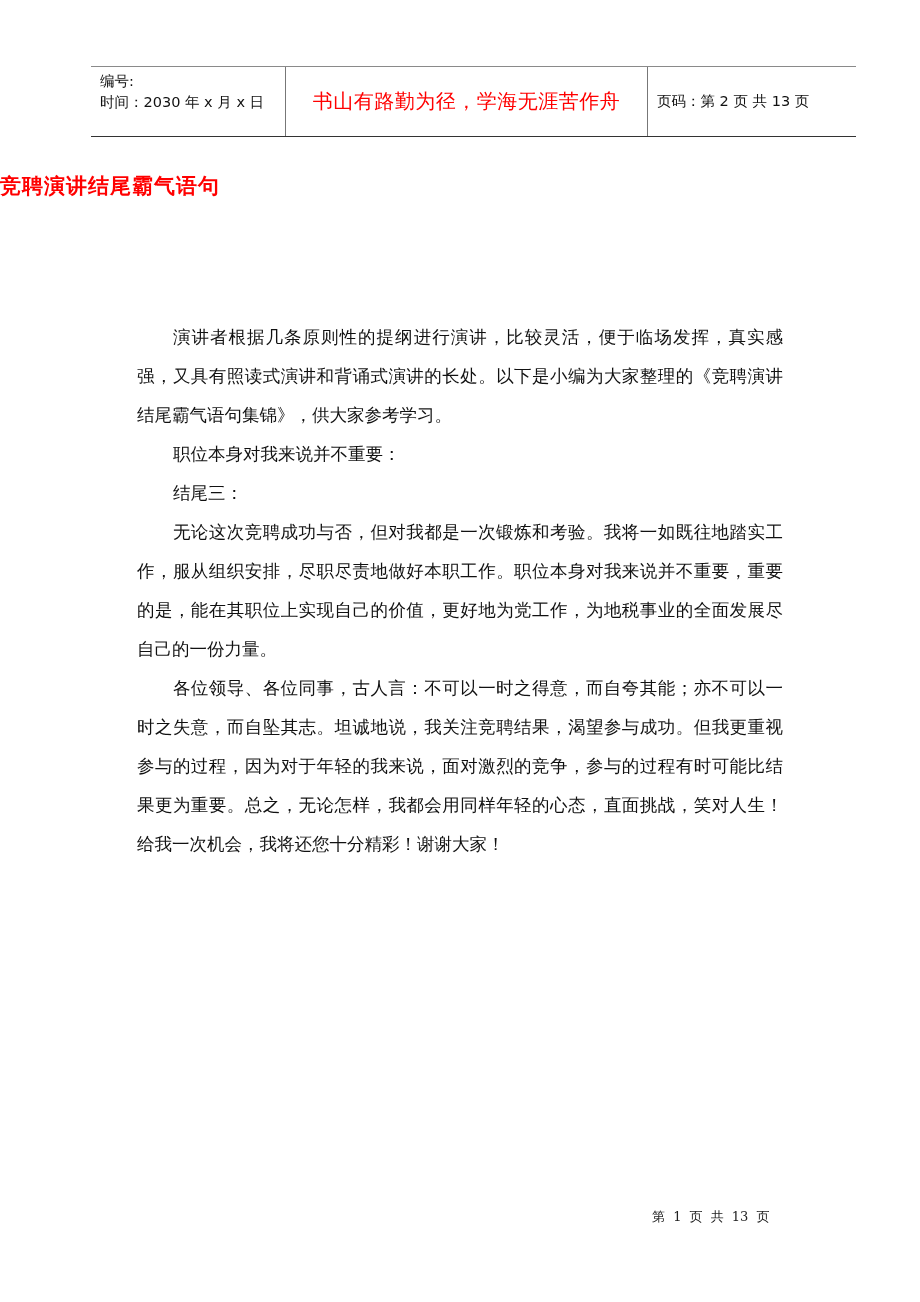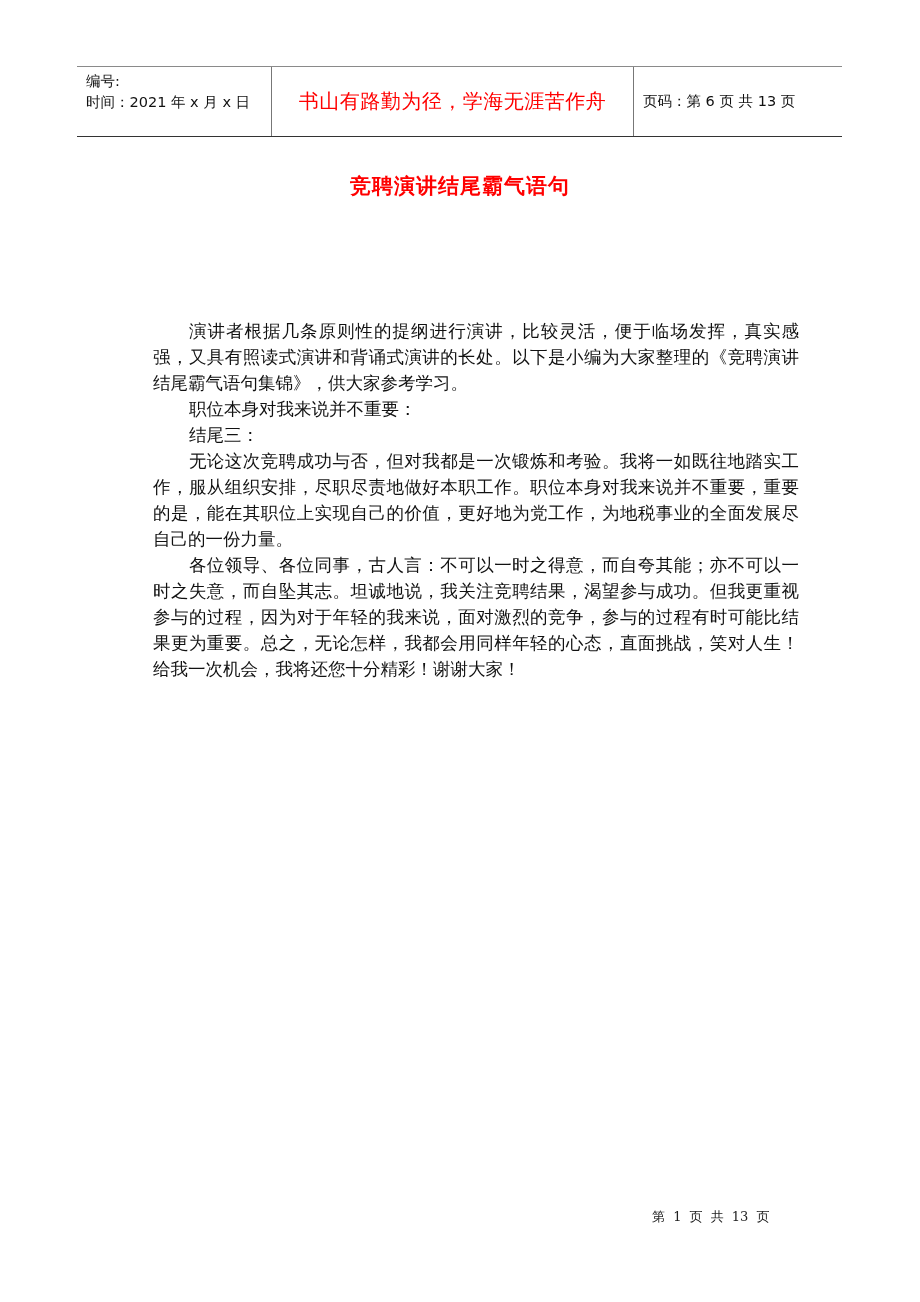--- a/index.html
+++ b/index.html
@@ -10,21 +10,21 @@
   body {
     width: 920px;
     height: 1302px;
     position: relative;
     overflow: hidden;
     font-family: "DejaVu Serif", "Liberation Serif", serif;
     color: #111111;
   }
   .header-table {
     position: absolute;
-    left: 77px;
+    left: 91px;
     top: 66px;
     width: 765px;
     height: 69px;
     border-top: 1px solid #8a8a8a;
     border-bottom: 1px solid #333333;
     display: flex;
   }
   .hcell {
     height: 100%;
     box-sizing: border-box;
@@ -54,36 +54,35 @@
     align-items: center;
     padding-left: 9px;
     font-family: "DejaVu Sans", "Liberation Sans", sans-serif;
     font-size: 14.5px;
   }
   .doc-title {
     position: absolute;
     left: 0;
     width: 920px;
     top: 172px;
-    text-align: center;
+    text-align: left;
     color: #ff0000;
     font-size: 21px;
     font-weight: bold;
     font-family: "DejaVu Sans", "Liberation Sans", sans-serif;
     letter-spacing: 1px;
   }
   .body-text {
     position: absolute;
     left: 137px;
     top: 318px;
     width: 646px;
     font-size: 17.5px;
-    line-height: 26px;
+    line-height: 39px;
     text-align: justify;
-    margin-left: 16px;
   }
   .para {
     margin: 0;
     text-indent: 2.05em;
   }
   .footer-page {
     position: absolute;
     left: 652px;
     top: 1208px;
     font-size: 13px;
@@ -91,27 +90,27 @@
     word-spacing: 4px;
     color: #222222;
   }
 </style>
 </head>
 <body>
 
 <div class="header-table">
   <div class="hcell hcell-left">
     <div>编号:</div>
-    <div>时间：2021 年 x 月 x 日</div>
+    <div>时间：2030 年 x 月 x 日</div>
   </div>
   <div class="hcell hcell-mid">
     <span>书山有路勤为径，学海无涯苦作舟</span>
   </div>
   <div class="hcell hcell-right">
-    <span>页码：第 6 页  共 13 页</span>
+    <span>页码：第 2 页  共 13 页</span>
   </div>
 </div>
 
 <div class="doc-title">竞聘演讲结尾霸气语句</div>
 
 <div class="body-text">
   <p class="para">演讲者根据几条原则性的提纲进行演讲，比较灵活，便于临场发挥，真实感强，又具有照读式演讲和背诵式演讲的长处。以下是小编为大家整理的《竞聘演讲结尾霸气语句集锦》，供大家参考学习。</p>
   <p class="para">职位本身对我来说并不重要：</p>
   <p class="para">结尾三：</p>
   <p class="para">无论这次竞聘成功与否，但对我都是一次锻炼和考验。我将一如既往地踏实工作，服从组织安排，尽职尽责地做好本职工作。职位本身对我来说并不重要，重要的是，能在其职位上实现自己的价值，更好地为党工作，为地税事业的全面发展尽自己的一份力量。</p>

